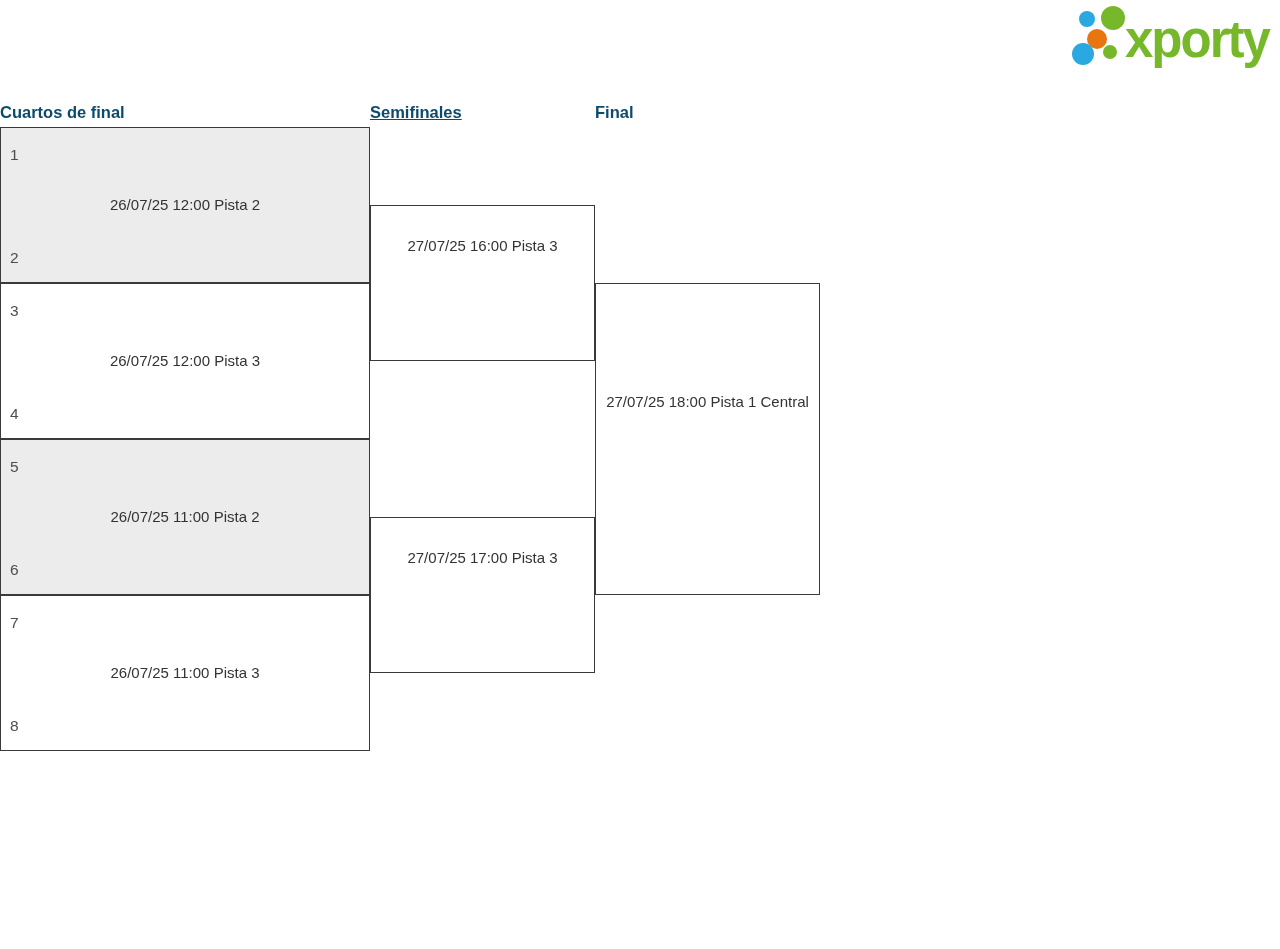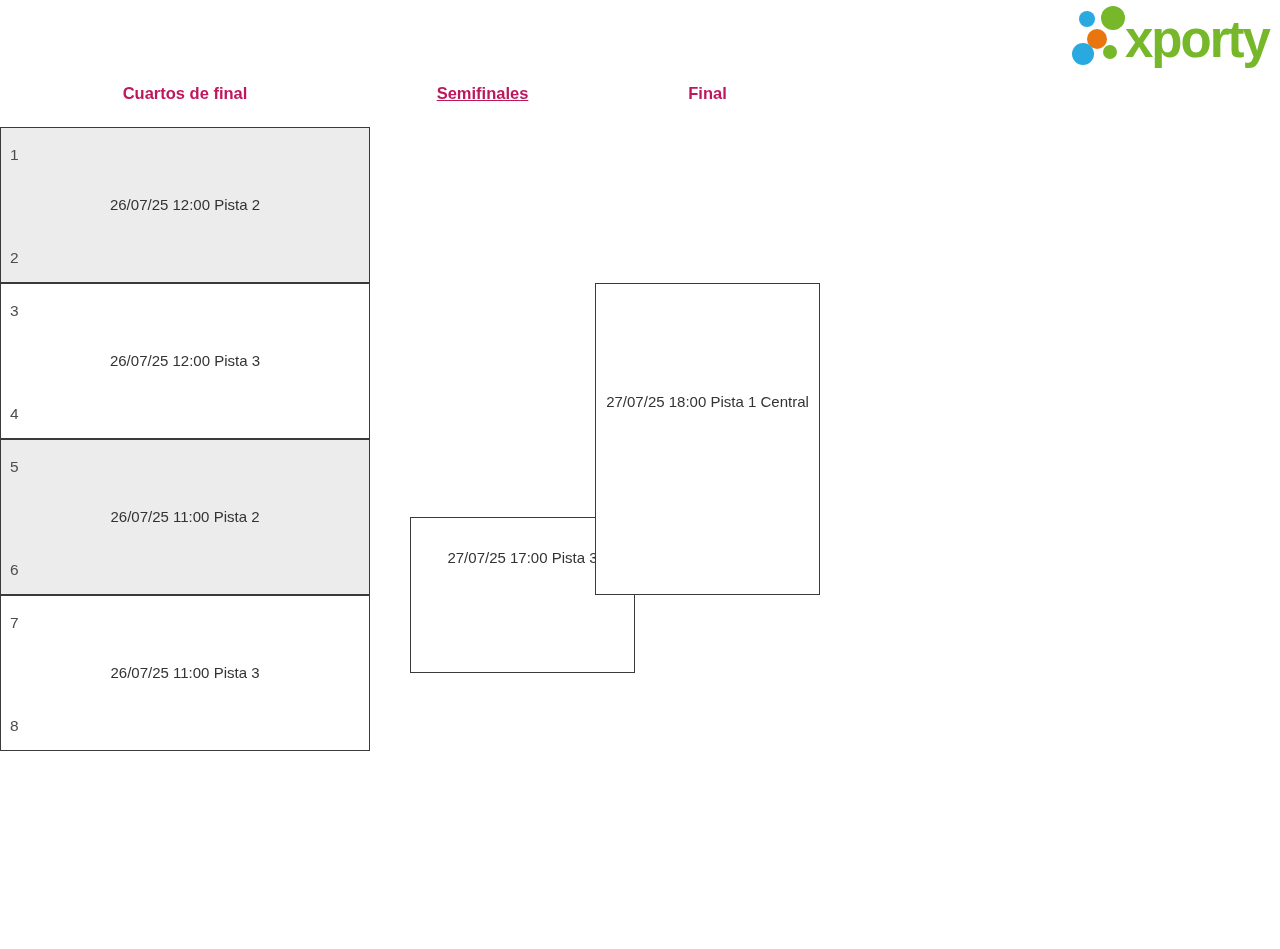--- a/index.html
+++ b/index.html
@@ -40,26 +40,26 @@
   }
   .logo svg { display: block; }
   .logo text {
     font-family: "Liberation Sans", sans-serif;
     font-weight: bold;
     font-size: 51px;
     letter-spacing: -2px;
   }
   .round-header {
     position: absolute;
-    top: 83px;
+    top: 102px;
     height: 20px;
-    text-align: center;
+    text-align: left;
     font-size: 16.5px;
     font-weight: 700;
-    color: #be185d;
+    color: #0c4a6e;
     line-height: 20px;
   }
   .rh-qf { left: 0; width: 370px; }
   .rh-sf { left: 370px; width: 225px; text-decoration: underline; }
   .rh-f  { left: 595px; width: 225px; }
   .box {
     position: absolute;
     border: 1px solid var(--box-border);
     background: #ffffff;
   }
@@ -83,21 +83,21 @@
     color: var(--text-primary);
   }
   .qf .schedule { top: calc(50% - 10px); }
   .sf .schedule { top: 30px; }
   .final-box .schedule { top: 108px; }
   .qf1 { left: 0; top: 127px; width: 370px; height: 156px; }
   .qf2 { left: 0; top: 283px; width: 370px; height: 156px; }
   .qf3 { left: 0; top: 439px; width: 370px; height: 156px; }
   .qf4 { left: 0; top: 595px; width: 370px; height: 156px; }
   .sf1 { left: 370px; top: 205px; width: 225px; height: 156px; }
-  .sf2 { left: 370px; top: 517px; width: 225px; height: 156px; margin-left: 40px; }
+  .sf2 { left: 370px; top: 517px; width: 225px; height: 156px; }
   .final-box { left: 595px; top: 283px; width: 225px; height: 312px; }
 </style>
 </head>
 <body>
 
 <div class="page">
 
 
   <div class="logo">
     <svg width="232" height="72" viewBox="0 0 232 72">
@@ -131,20 +131,23 @@
     <div class="schedule">26/07/25 11:00 Pista 2</div>
     <div class="seed bottom">6</div>
   </div>
 
   <div class="box qf qf4">
     <div class="seed top">7</div>
     <div class="schedule">26/07/25 11:00 Pista 3</div>
     <div class="seed bottom">8</div>
   </div>
 
+  <div class="box sf sf1">
+    <div class="schedule">27/07/25 16:00 Pista 3</div>
+  </div>
 
   <div class="box sf sf2">
     <div class="schedule">27/07/25 17:00 Pista 3</div>
   </div>
 
   <div class="box final-box">
     <div class="schedule">27/07/25 18:00 Pista 1 Central</div>
   </div>
 
 </div>

